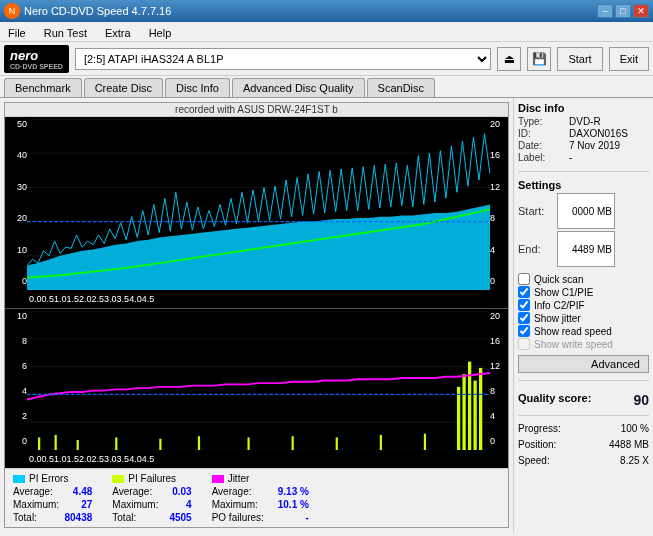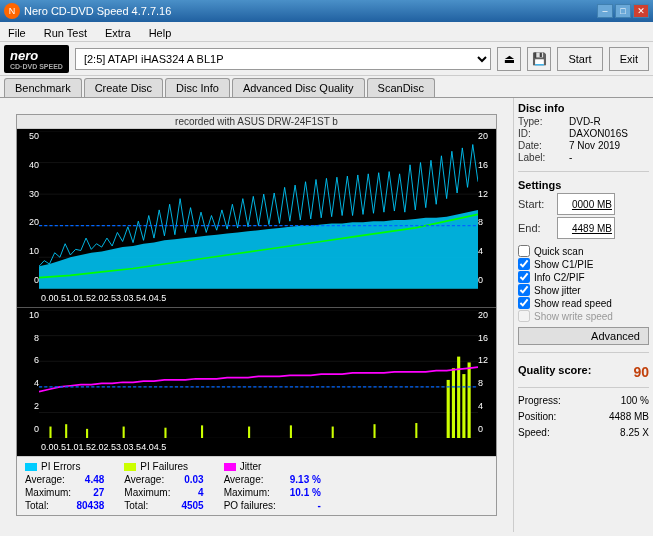--- a/index.html
+++ b/index.html
@@ -158,21 +158,21 @@
     .main-content {
       display: flex;
       height: calc(536px - 22px - 20px - 34px - 26px);
       background: #f0f0f0;
     }
 
     
     .chart-area {
       flex: 1;
       background: white;
-      margin: 16px;
+      margin: 4px;
       border: 1px solid #999;
       display: flex;
       flex-direction: column;
       overflow: hidden;
     }
 
     .chart-header {
       background: #e8e8e8;
       border-bottom: 1px solid #ccc;
       text-align: center;
@@ -318,27 +318,26 @@
     }
     .speed-select {
       height: 20px;
       border: 1px solid #999;
       background: white;
       font-size: 10px;
       width: 60px;
     }
     .mb-input {
       width: 58px;
-      height: 22px;
+      height: 36px;
       border: 1px solid #999;
       background: white;
       font-size: 10px;
       padding: 0 2px;
       text-align: right;
-      text-decoration: underline;
     }
 
     .checkbox-row {
       display: flex;
       align-items: center;
       gap: 4px;
       font-size: 10px;
       margin-bottom: 1px;
     }
     input[type=checkbox] {
@@ -686,21 +685,21 @@
         <span style="color:#999;">Show write speed</span>
       </div>
     </div>
 
     <button class="advanced-btn">Advanced</button>
 
     <div class="divider"></div>
 
     <div class="quality-score-row">
       <span>Quality score:</span>
-      <span style="color:#c2410c;font-size:14px;">90</span>
+      <span style="color:#0f172a;font-size:14px;">90</span>
     </div>
 
     <div class="divider"></div>
 
     <div class="progress-row">
       <span>Progress:</span>
       <span>100 %</span>
     </div>
     <div class="progress-row">
       <span>Position:</span>

